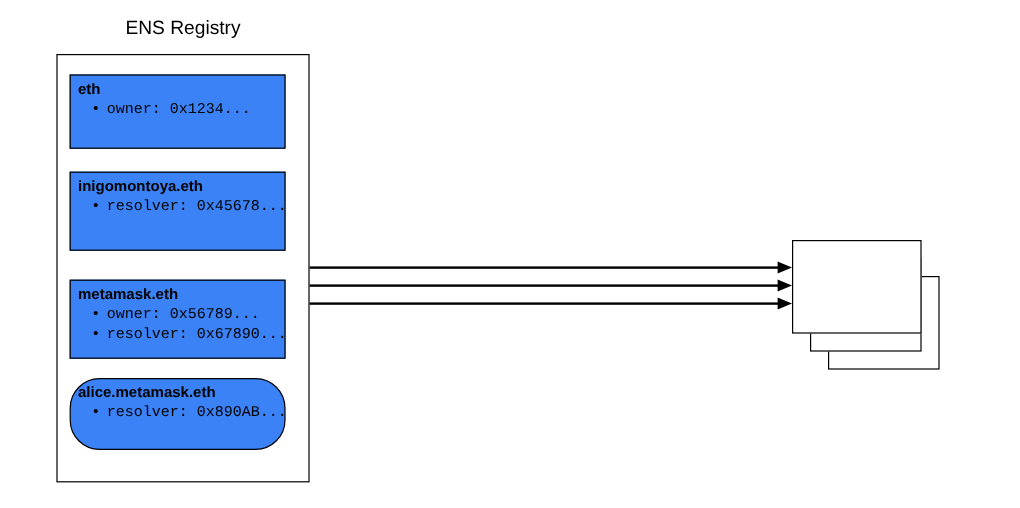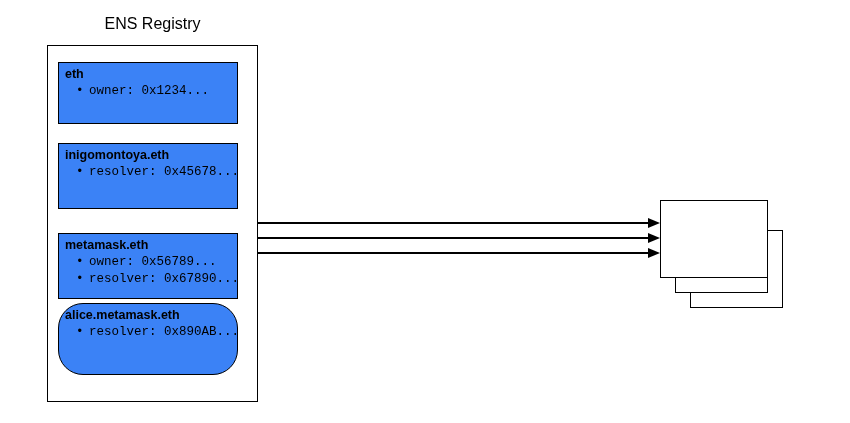--- a/index.html
+++ b/index.html
@@ -60,21 +60,21 @@
     position: absolute;
     border: 1.6px solid #000000;
     box-sizing: border-box;
     background: #3b82f6;
     left: 58px;
     width: 180px;
   }
   #record-box-0 { top: 62px;  height: 62px; }
   #record-box-1 { top: 143px; height: 66px; }
   #record-box-2 { top: 209px; height: 66px; margin-top: 24px; }
-  #record-box-3 { top: 303px; height: 72px; border-radius: 25px; }
+  #record-box-3 { top: 315px; height: 60px; border-radius: 25px; }
 
   .record-name {
     font-size: 12.5px;
     font-weight: bold;
     line-height: 15px;
     padding: 4px 0 1px 6px;
     white-space: nowrap;
   }
   .record-fields {
     margin: 0;

